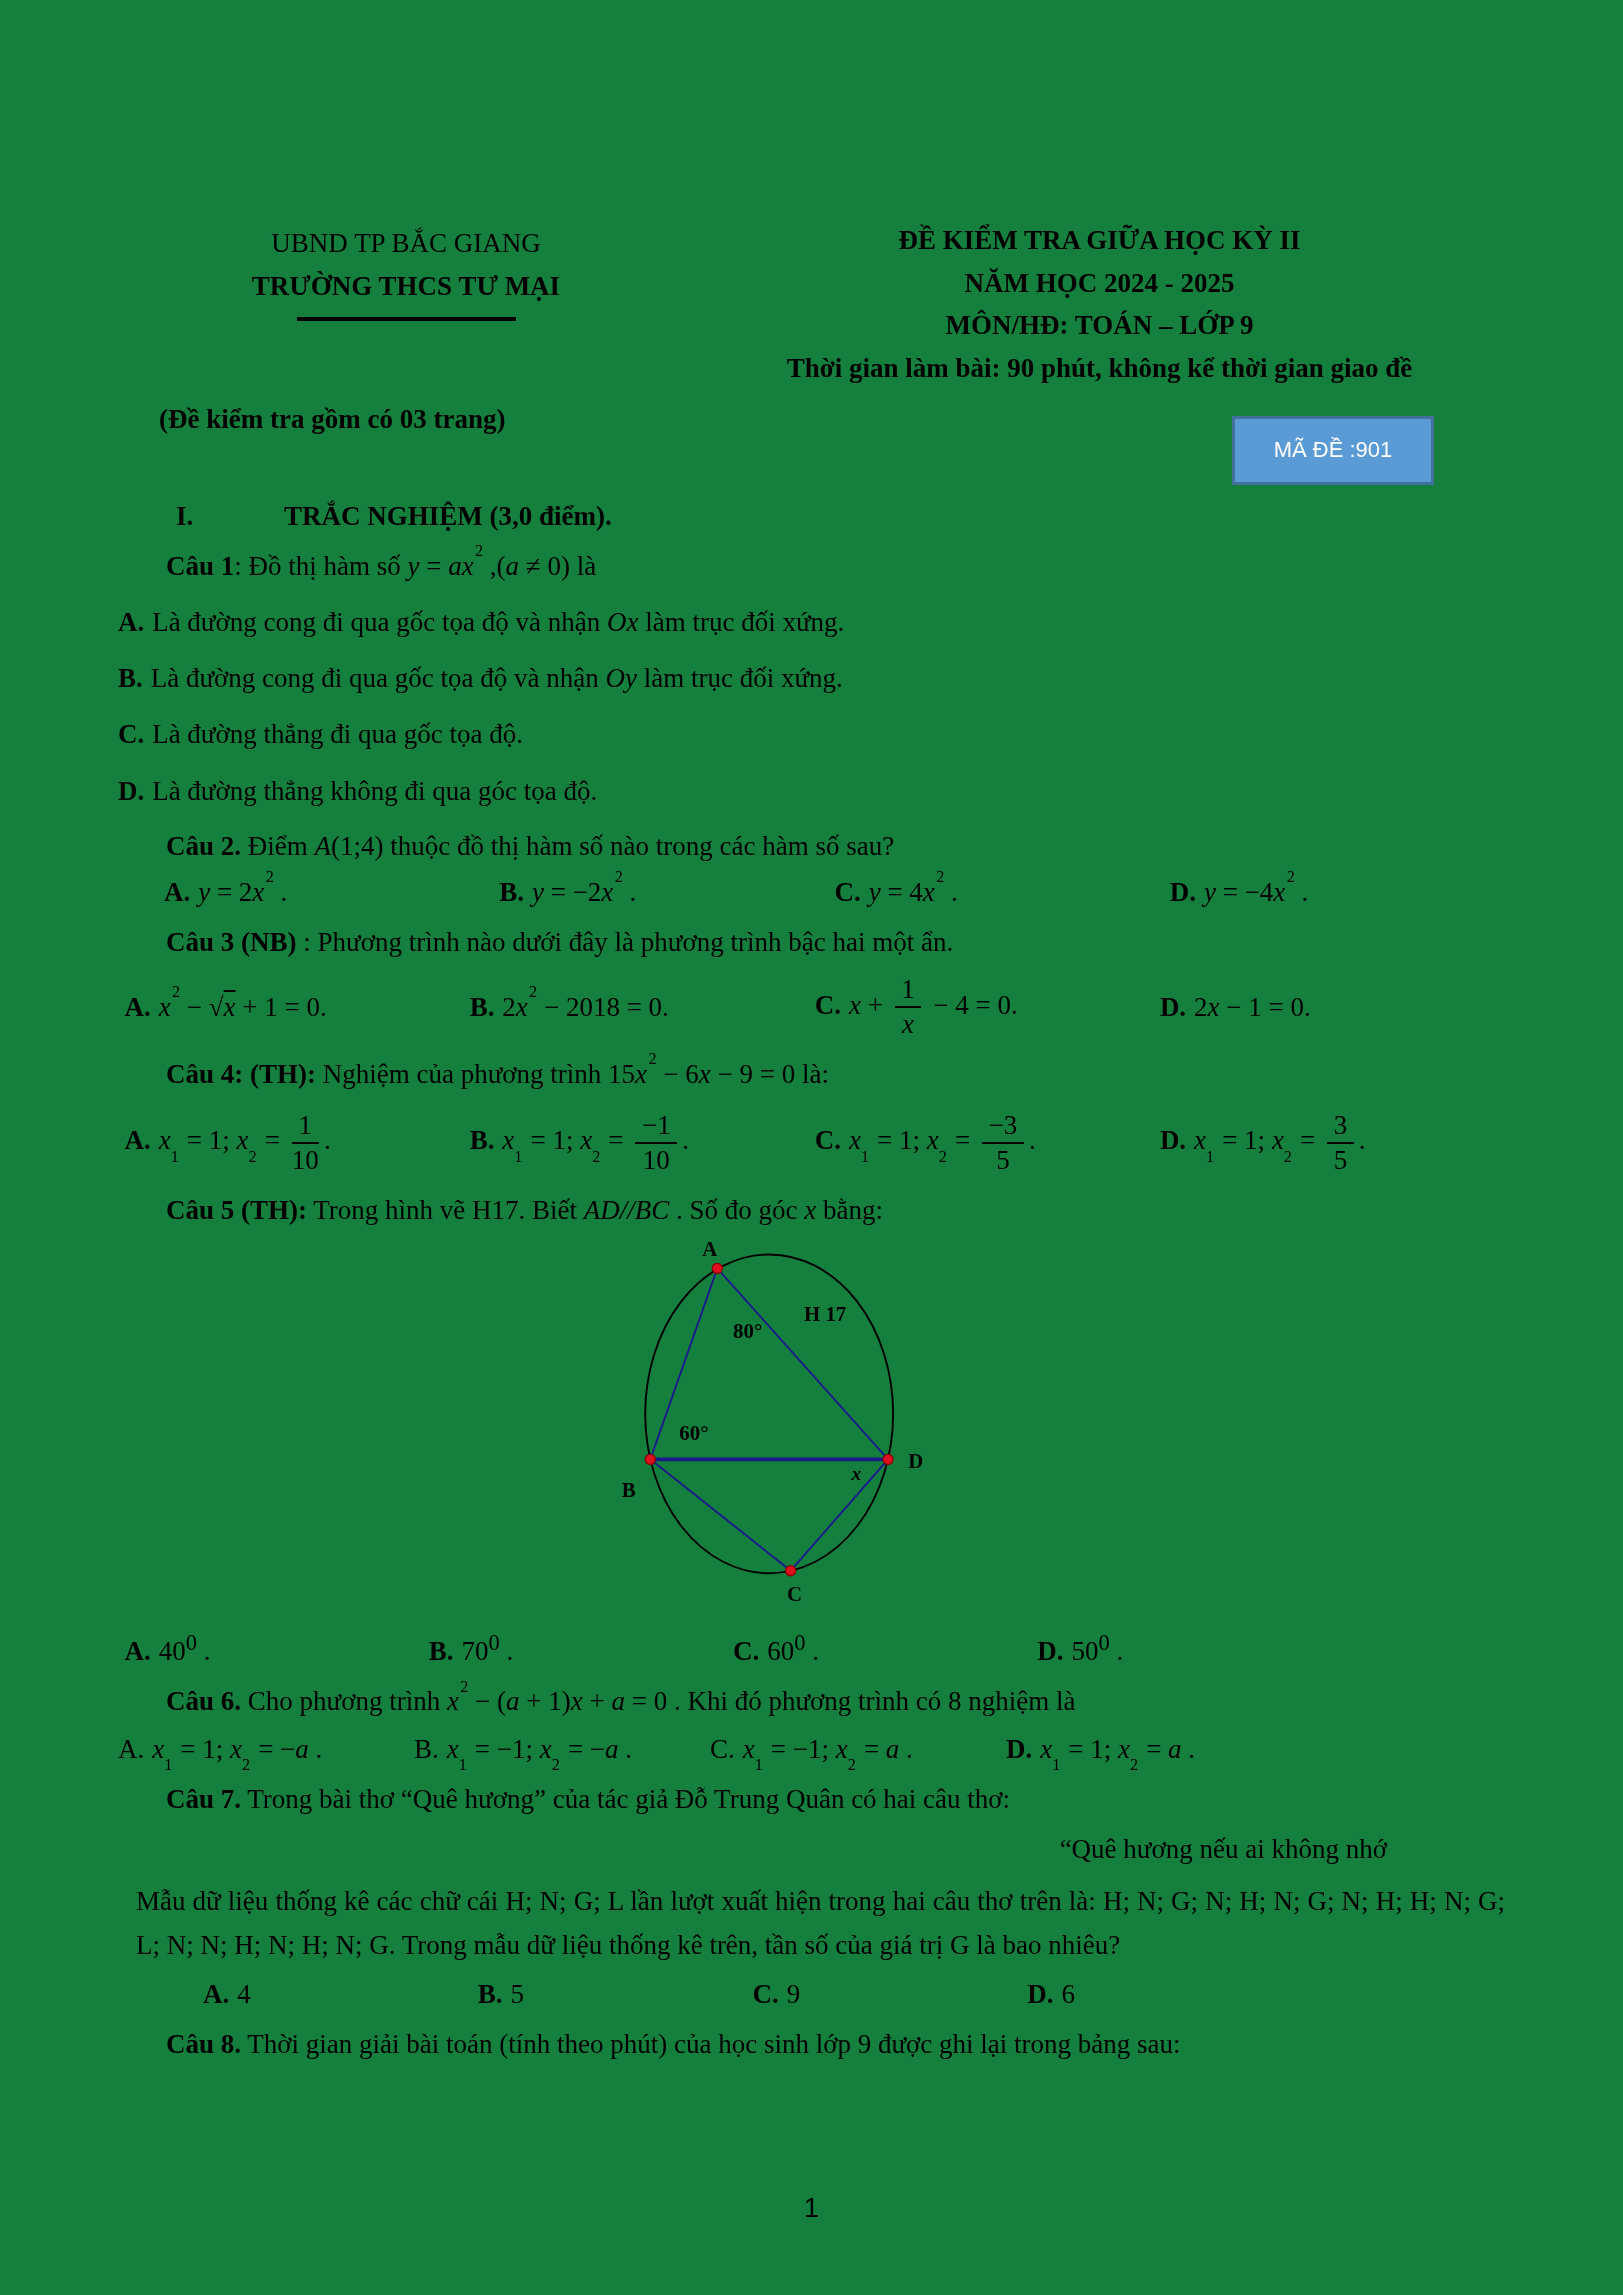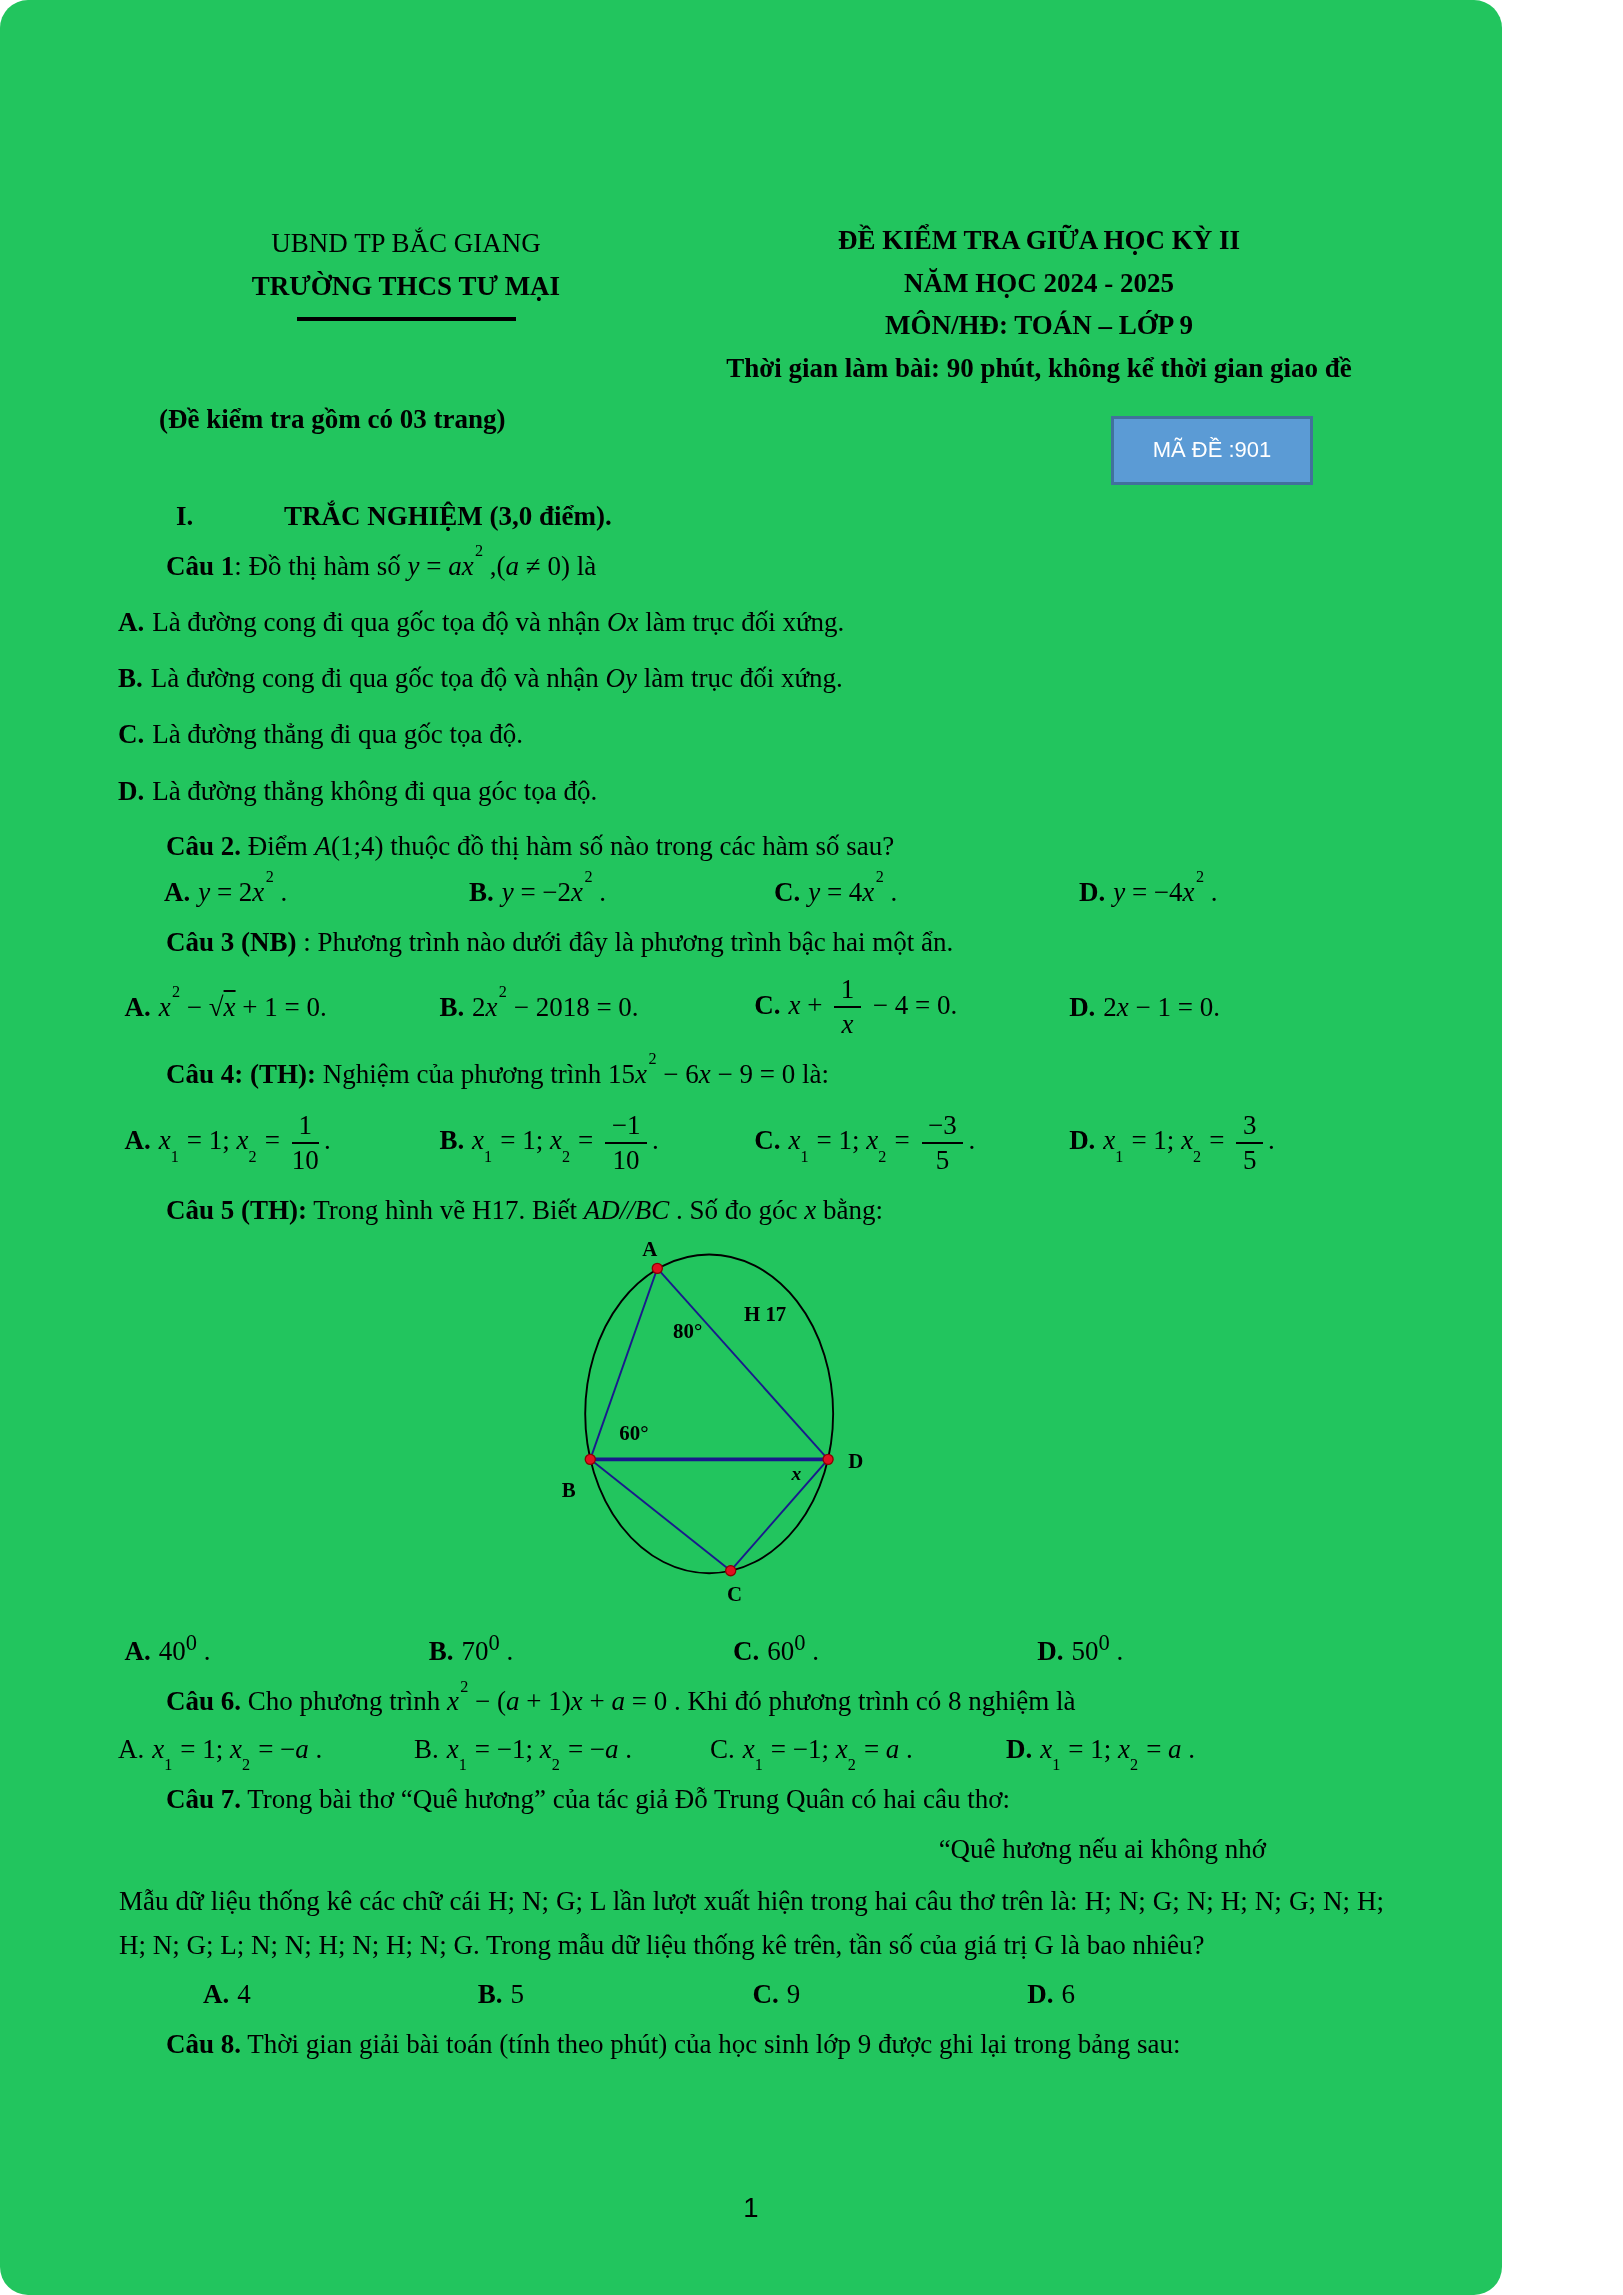--- a/index.html
+++ b/index.html
@@ -1,18 +1,18 @@
 <!DOCTYPE html>
 <html style="font-size:10.5px"><head>
 <meta charset="utf-8">
 <style>
   html,body { margin:0; padding:0; background:#ffffff; }
   .page {
-    position:relative; width:1502px; height:2295px; background:#22c55e;
-    font-family:"Liberation Serif", serif; color:#000; font-size:27px; overflow:hidden;border-radius:28px;
+    position:relative; width:1623px; height:2295px; background:#15803d;
+    font-family:"Liberation Serif", serif; color:#000; font-size:27px; overflow:hidden;
   }
   .content { padding:219px 118px 0 118px; }
   .b { font-weight:bold; }
   .it { font-style:italic; }
 
   
   .hdr { display:flex; align-items:flex-start; }
   .hdr-left { width:576px; text-align:center; padding-top:3.9px; line-height:1.5; }
   .hdr-left .school { font-weight:bold; margin-top:2.6px; }
   .hdr-rule { width:219px; height:3.9px; background:#000; margin:10.5px auto 0 auto; }
@@ -51,21 +51,21 @@
   .frac .num { display:block; border-bottom:2px solid #000; padding:0 6.5px 1.3px 6.5px; }
   .frac .den { display:block; padding-top:1.3px; }
   .rad { text-decoration:overline; font-style:italic; }
 
   .fig { display:flex; justify-content:center; margin-top:7.9px; }
   .fig svg { transform:translateX(-36px); }
   .fig text { font-family:"Liberation Serif", serif; font-weight:bold; font-size:33px; fill:#000; }
   .fig .xlab { font-style:italic; font-size:31px; }
 
   .verse { text-align:right; margin-right:118px; margin-top:9.2px; line-height:1.55; }
-  .para { margin-top:9.2px; margin-left:1px; text-align:justify; line-height:1.62; }
+  .para { margin-top:9.2px; margin-left:18px; text-align:justify; line-height:1.62; }
 
   .page-num {
     position:absolute; left:0; right:0; bottom:71px; text-align:center;
     font-family:"Liberation Sans", sans-serif; font-size:27.5px;
   }
 </style>
 </head>
 <body>
 
 <div class="page">

